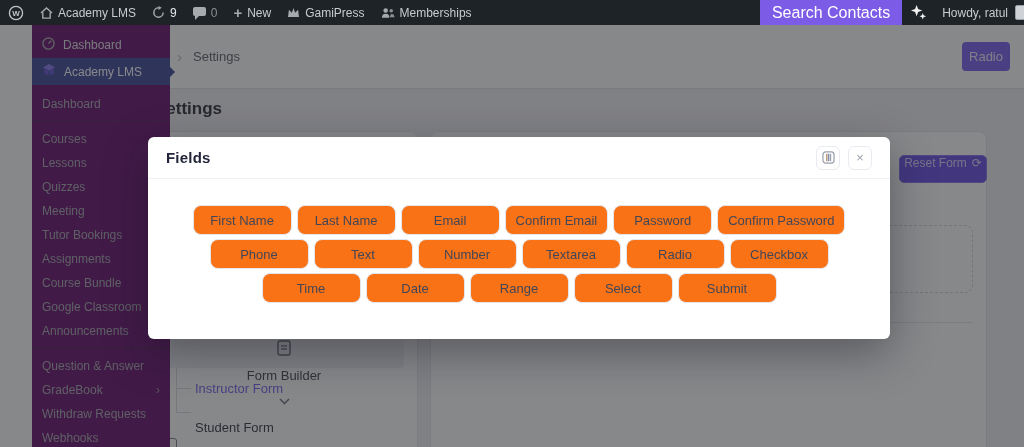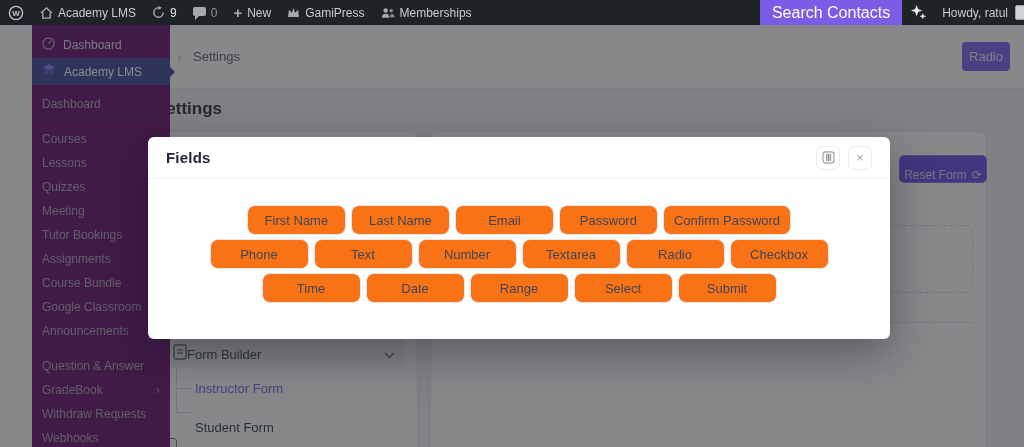--- a/index.html
+++ b/index.html
@@ -44,34 +44,34 @@
   .crumb-chev { color:#b9bcc2; font-size:15px; margin:0 11px; }
   .crumb-label { font-size:13px; color:#63676f; }
   .save-btn { margin-left:auto; width:48px; height:29px; background:#8168f0; color:#efeafc;
     border:none; border-radius:4px; font-size:13px; cursor:pointer; }
   .page-body { position:relative; height:358px; }
   .page-title { position:absolute; left:37px; top:10px; font-size:17px; font-weight:700; color:#35373f; }
 
   .card { background:#fff; border:1px solid #e6e7ec; border-radius:8px; position:absolute; }
   .left-card { left:30px; top:42px; width:270px; height:340px; }
   .fb-row { position:absolute; top:208px; left:15px; width:240px; height:28px; background:#f2f3f7;
-    border-radius:4px; display:flex; align-items:center; gap:0; padding:0 9px; cursor:pointer; }
+    border-radius:4px; display:flex; align-items:center; gap:8px; padding:0 9px; cursor:pointer;flex-direction:column; }
   .fb-label { flex:1; font-size:13px; color:#4a4e57; font-weight:500; }
   .tree-vline { position:absolute; left:27px; top:236px; height:45px; border-left:1px solid #dcdee5; }
   .tree-tick { position:absolute; left:27px; width:15px; border-top:1px solid #dcdee5; }
   .tree-item { position:absolute; left:46px; font-size:13px; cursor:pointer; }
   .tree-item.active { color:#7b6cf0; }
   .tree-item.plain { color:#3b3f4a; }
   .bottom-icon { position:absolute; left:15px; top:306px; width:13px; height:15px;
     border:1.5px solid #80858e; border-radius:3px; }
 
   .right-card { left:312px; top:42px; width:557px; height:340px; }
   .reset-btn { position:absolute; left:468px; top:23px; width:88px; height:28px; background:#6f56e8;
     border:1px solid #8d78f2; border-radius:5px; color:#ded6fb; font-size:12px; cursor:pointer;
-    display:flex; align-items:flex-end; justify-content:center; gap:5px; }
+    display:flex; align-items:flex-start; justify-content:center; gap:5px; }
   .dropzone { position:absolute; left:20px; right:13px; top:93px; height:68px;
     border:1px dashed #d6d8e0; border-radius:8px; }
   .panel-divider { position:absolute; left:20px; right:13px; top:190px; border-top:1px solid #e8e9ee; }
 
   
   .overlay { position:absolute; left:0; top:25px; right:0; bottom:0;
     background:rgba(24,26,31,0.52); z-index:10; }
   .modal { position:absolute; left:148px; top:137px; width:742px; height:202px; background:#fff;
     border-radius:6px; z-index:30; box-shadow:0 14px 44px rgba(15,17,26,0.38); }
   .m-head { height:42px; display:flex; align-items:center; padding:0 18px; border-bottom:1px solid #eef0f4; }
@@ -294,20 +294,21 @@
           </svg>
       </span>
       <span class="icon-btn">×</span>
     </span>
   </div>
   <div class="m-body">
     <div class="f-row">
       <div class="f-btn">First Name</div>
       <div class="f-btn">Last Name</div>
       <div class="f-btn">Email</div>
+      <div class="f-btn">Confirm Email</div>
       <div class="f-btn">Password</div>
       <div class="f-btn">Confirm Password</div>
     </div>
     <div class="f-row">
       <div class="f-btn">Phone</div>
       <div class="f-btn">Text</div>
       <div class="f-btn">Number</div>
       <div class="f-btn">Textarea</div>
       <div class="f-btn">Radio</div>
       <div class="f-btn">Checkbox</div>

